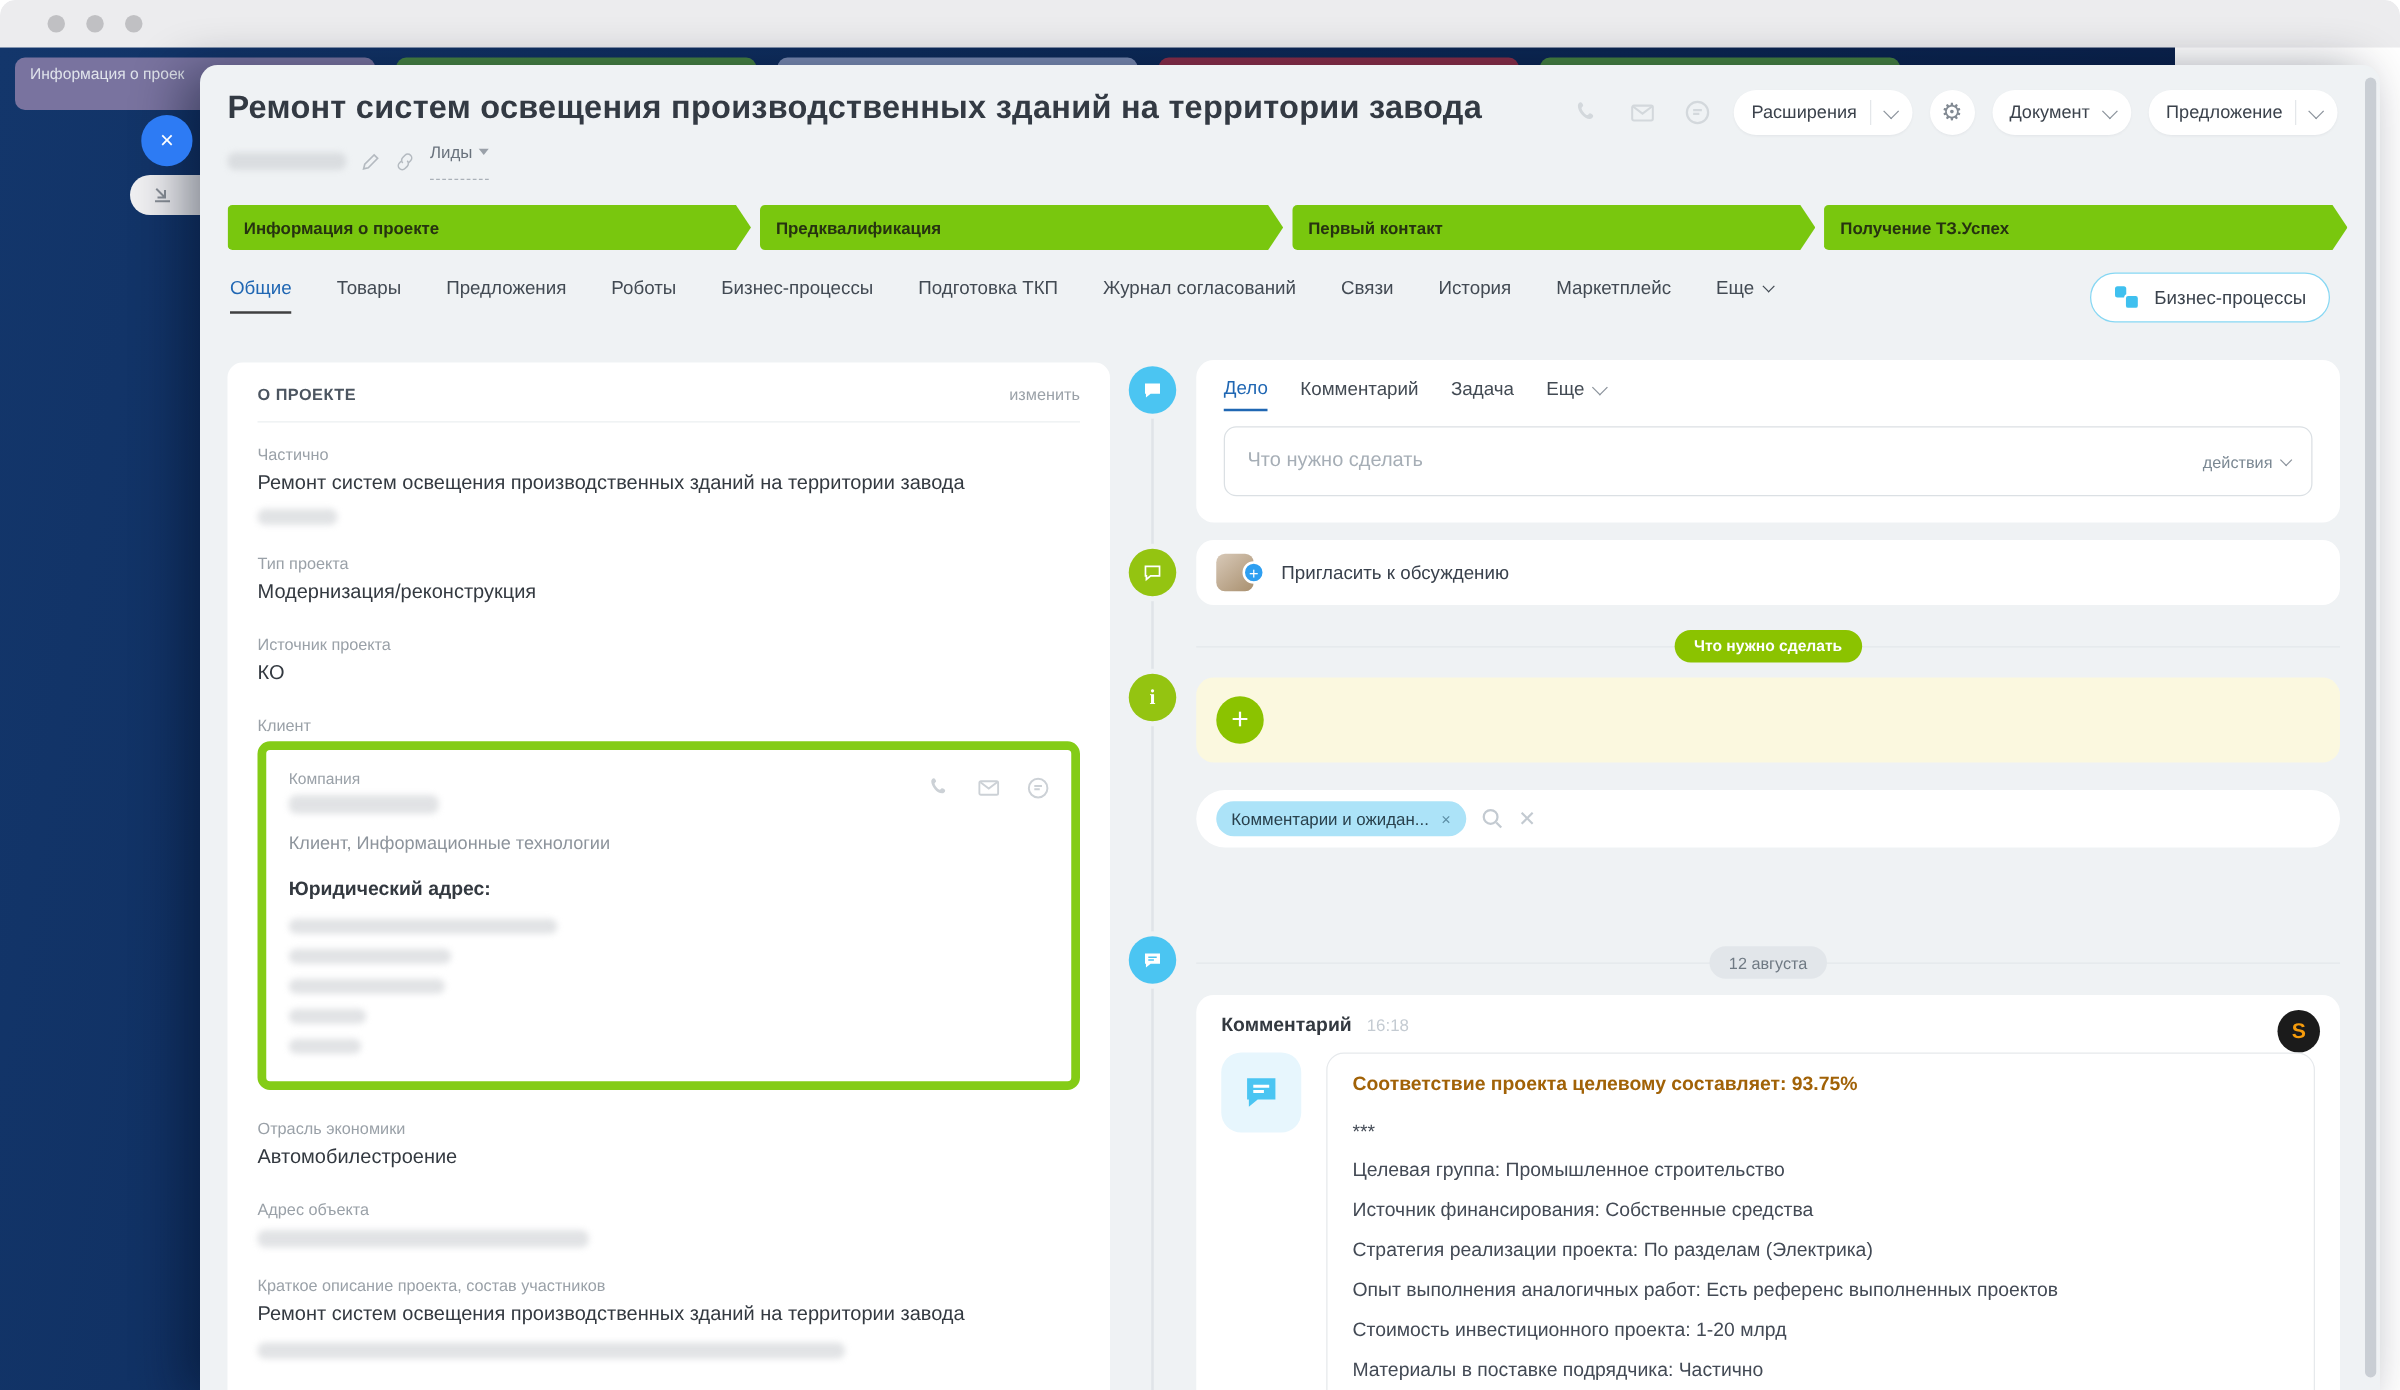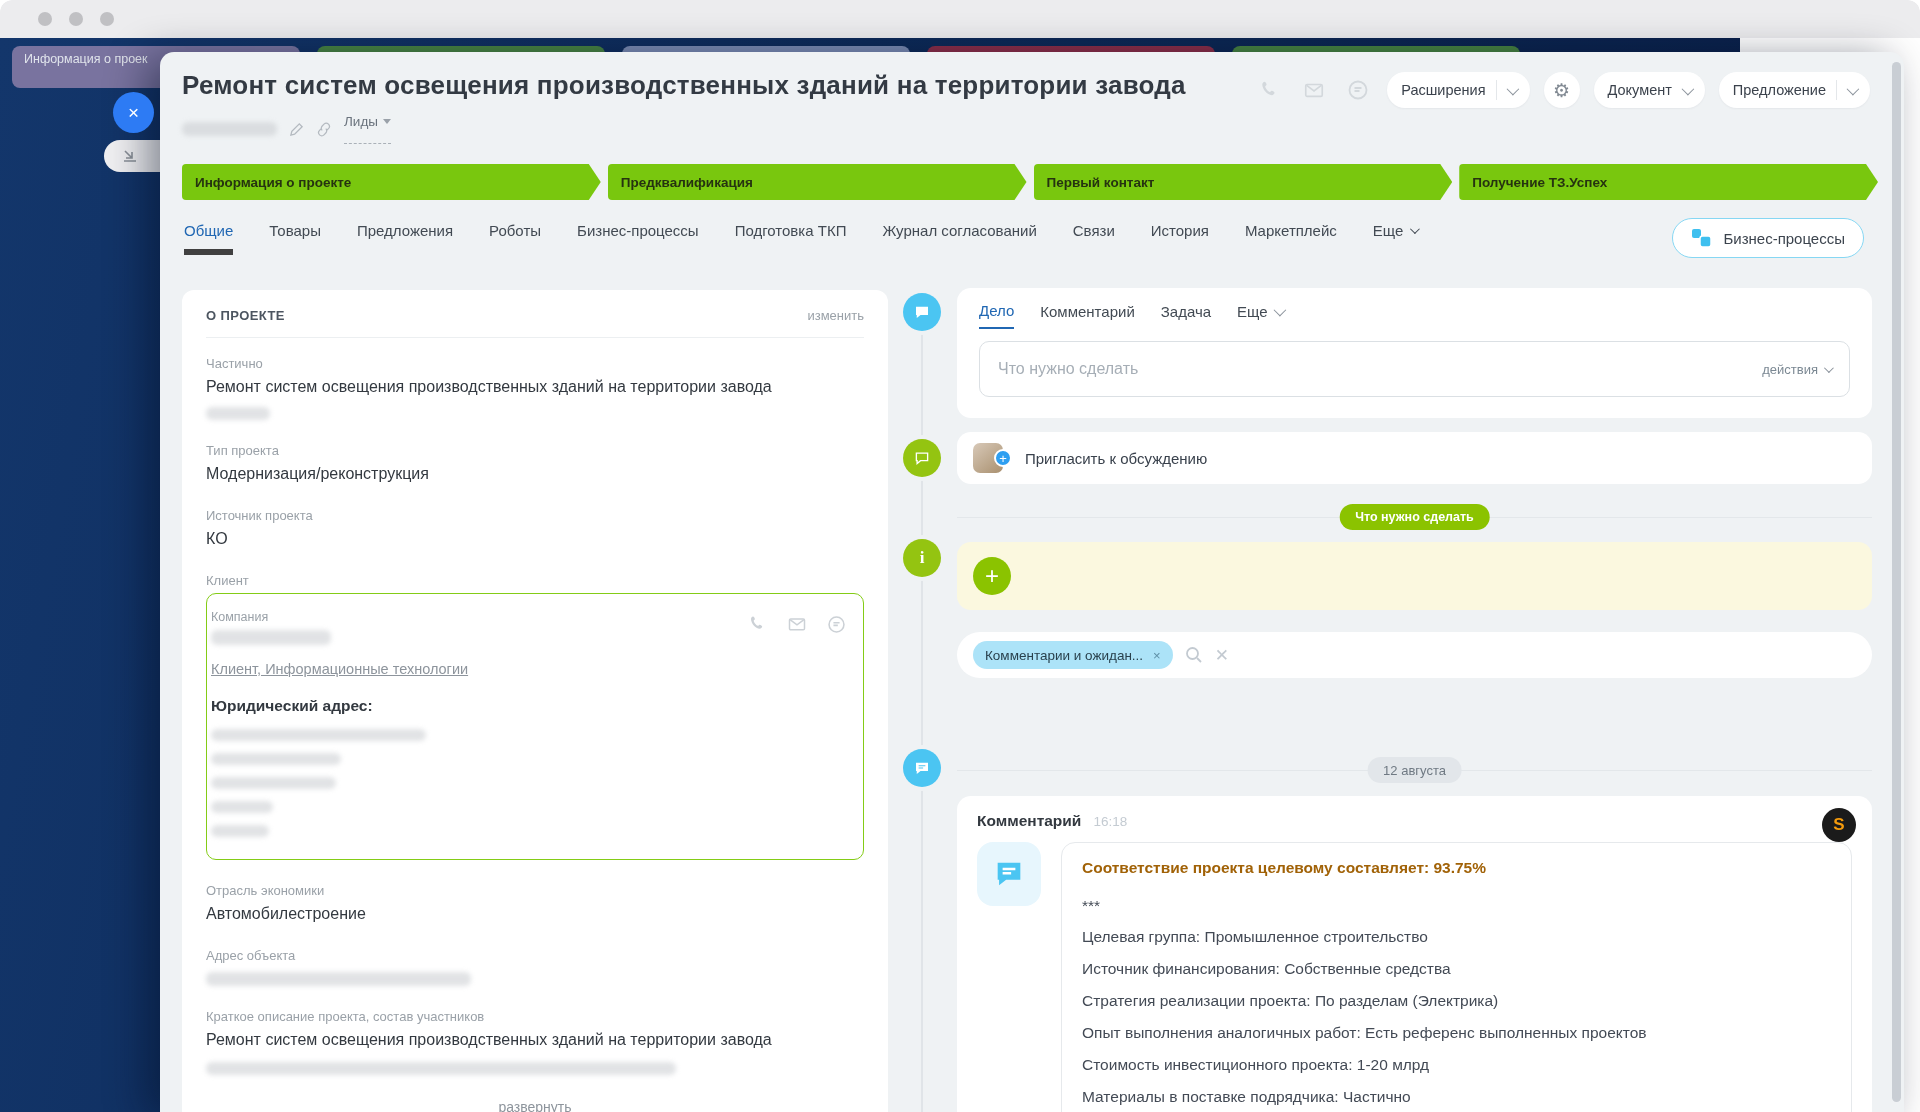--- a/index.html
+++ b/index.html
@@ -34,36 +34,36 @@
   .lead-link{font-size:13.5px;color:#6a737d;border-bottom:1px dashed #aab1b8;padding-bottom:14px;cursor:pointer;display:flex;align-items:center;gap:5px;}
   .caret{width:0;height:0;border-left:4px solid transparent;border-right:4px solid transparent;border-top:5px solid #9aa1a9;display:inline-block;}
 
   
   .pipeline{position:absolute;left:22px;right:26px;top:112px;display:flex;gap:7px;height:36px;}
   .stage{flex:1;display:flex;align-items:center;padding-left:13px;font-size:13.5px;font-weight:600;color:#263310;clip-path:polygon(0 0,calc(100% - 12px) 0,100% 50%,calc(100% - 12px) 100%,0 100%);border-radius:4px 0 0 4px;}
 
   
   .tabs{position:absolute;left:24px;top:170px;display:flex;gap:36px;height:44px;align-items:flex-start;}
   .tab{font-size:15px;color:#424a53;padding-bottom:10px;cursor:pointer;white-space:nowrap;display:flex;align-items:center;gap:7px;}
-  .tab.active{color:#2067b3;border-bottom:6px solid #404040;}
+  .tab.active{color:#2067b3;border-bottom:2px solid #404040;}
   .tab .chev{border-color:#424a53;width:7px;height:7px;}
   .bp-btn{position:absolute;right:40px;top:166px;height:40px;border:1px solid #86d7f3;border-radius:20px;background:#ffffff;display:flex;align-items:center;gap:10px;padding:0 18px;font-size:15px;color:#3b434d;cursor:pointer;}
 
   
   .about-card{position:absolute;left:22px;top:238px;width:706px;height:860px;background:#fff;border-radius:12px;padding:18px 24px;}
   .about-head{display:flex;justify-content:space-between;align-items:center;}
   .about-title{font-size:13px;font-weight:700;color:#4c5560;letter-spacing:.4px;}
   .edit-link{font-size:13px;color:#9aa1a8;cursor:pointer;}
   .hr{height:1px;background:#eceff1;margin:14px 0 18px;}
   .f-label{font-size:13px;color:#9aa1a8;margin-bottom:5px;}
   .f-value{font-size:16px;color:#333940;line-height:22px;}
   .field{margin-bottom:23px;}
-  .client-card{border:1px solid #84cc16;border-radius:10px;padding:16px 4px;margin-top:4px;position:relative;}
+  .client-card{border:7px solid #84cc16;border-radius:10px;padding:16px 18px;margin-top:4px;position:relative;}
   .client-icons{position:absolute;right:16px;top:20px;display:flex;gap:18px;}
-  .meta{font-size:14.5px;color:#8d949c;margin-top:16px;text-decoration:underline;}
+  .meta{font-size:14.5px;color:#8d949c;margin-top:16px;}
   .legal{font-size:15.5px;color:#333940;margin-top:20px;font-weight:600;}
   .expand{Text-align:center;font-size:14px;color:#8d949c;text-align:center;margin-top:24px;cursor:pointer;}
 
   
   .tl-line{position:absolute;left:761px;top:244px;width:2px;bottom:0;background:#e0e4e8;}
   .tl-ico{position:absolute;left:743px;width:38px;height:38px;border-radius:50%;display:flex;align-items:center;justify-content:center;box-shadow:0 0 0 4px #eff2f4;z-index:2;}
   .tl-blue{background:#4bc5f2;}
   .tl-green{background:#94c411;}
   .t-card{position:absolute;left:797px;right:32px;background:#fff;border-radius:14px;}
 

